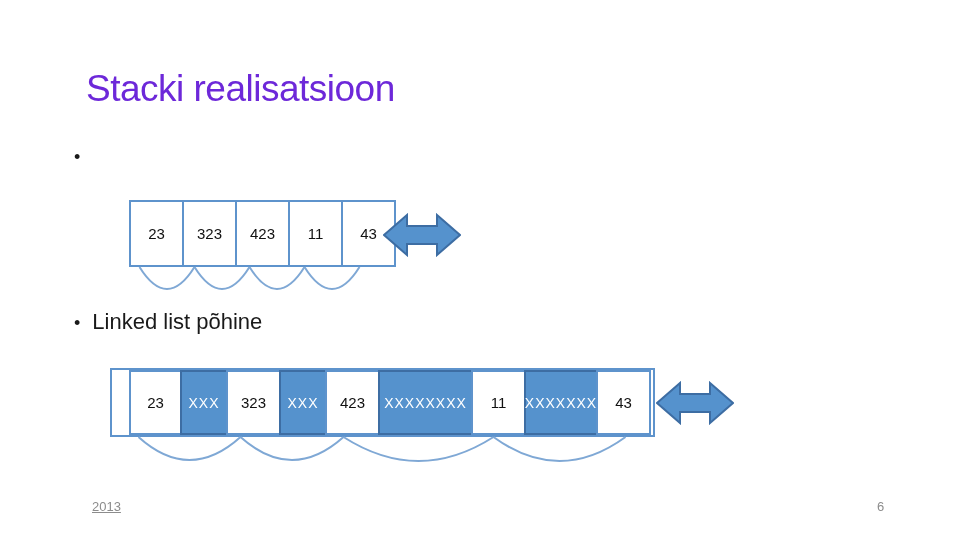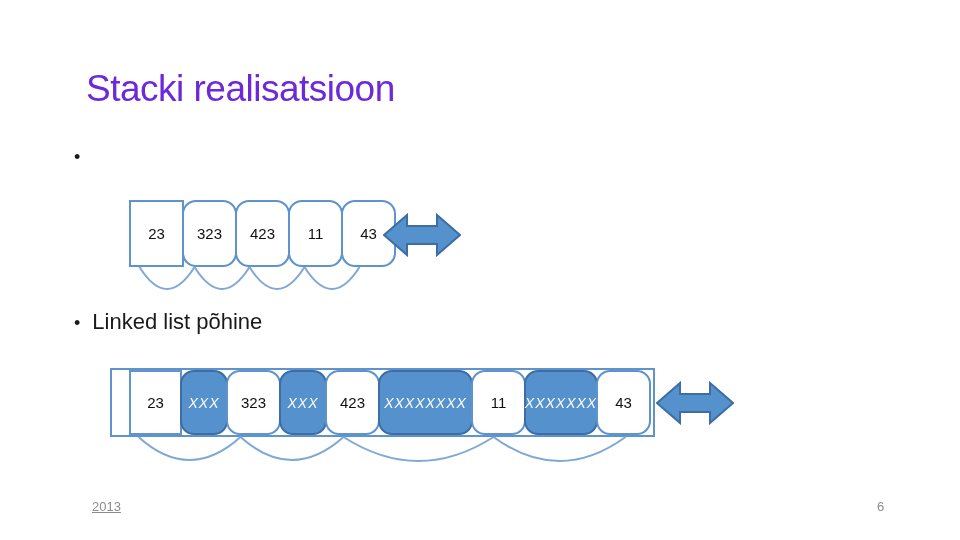--- a/index.html
+++ b/index.html
@@ -23,33 +23,33 @@
   .cellrow{position:absolute;display:flex;}
   .row1{left:112px;top:200px;}
   .cell{
     box-sizing:border-box;height:67px;
     border:2px solid var(--cell_border);
     background:#ffffff;
     display:flex;align-items:center;justify-content:center;
     font-size:15px;color:#111111;margin-left:17px;
   }
   .row1 .cell{width:55px;}
-  .cell+.cell{margin-left:-2px;border-radius:14px;}
+  .cell+.cell{margin-left:-2px;}
 
   
   .outer{
     position:absolute;left:110px;top:368px;width:545px;height:69px;
     box-sizing:border-box;border:2px solid var(--cell_border);
     display:flex;align-items:stretch;
   }
   .outer .cell{height:65px;}
   .cell.filled{
     background:var(--fill_blue);
     border-color:var(--fill_blue_border);
-    color:#ffffff;letter-spacing:1px;font-size:14px;font-style:italic;
+    color:#ffffff;letter-spacing:1px;font-size:14px;
   }
   .w53{width:53px}.w48{width:48px}.w55{width:55px}.w95{width:95px}.w77{width:74px}
 
   .arcs{position:absolute;}
   .arcs1{left:112px;top:265px;}
   .arcs2{left:110px;top:435px;}
   .arcs path{fill:none;stroke:var(--arc);stroke-width:2;}
 
   .arrow{position:absolute;}
   .arrow1{left:383px;top:213px;}

